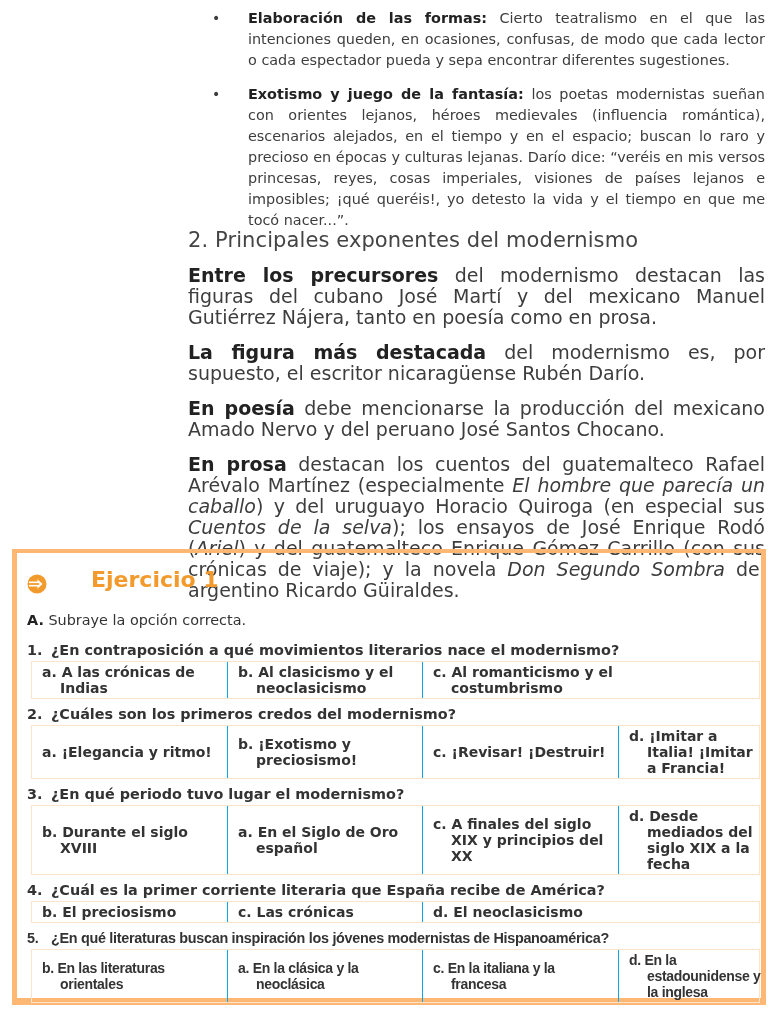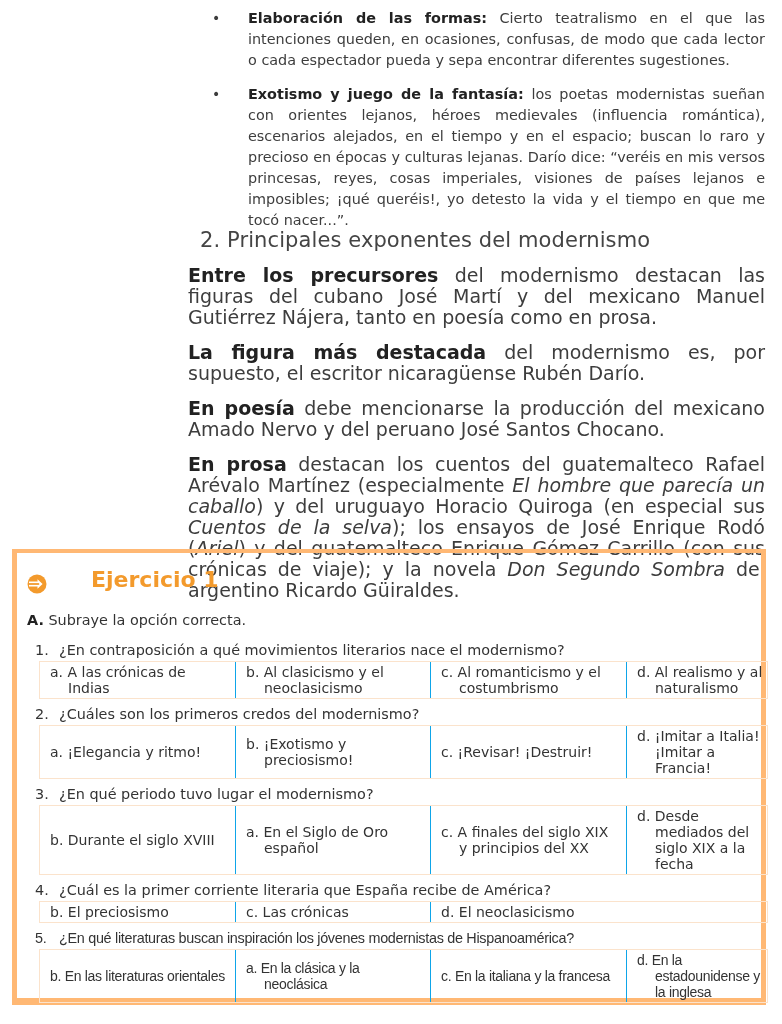--- a/index.html
+++ b/index.html
@@ -12,21 +12,21 @@
   .bullet {
     position: relative; padding-left: 60px; font-size: 14.4px; line-height: 21px;
     text-align: justify; margin-bottom: 13px; color: #3d3d3d;
   }
   .bullet .dot {
     position: absolute; left: 24px; top: 0; font-size: 14px;
   }
   b, .bold { font-weight: bold; color: #222; }
   .section-title {
     position: absolute; left: 188px; top: 228px;
-    font-size: 21px; color: #444; letter-spacing: 0.1px; margin-left: 12px;
+    font-size: 21px; color: #444; letter-spacing: 0.1px;
   }
   .para { margin: 0 0 14px 0; }
   .paras { position: absolute; left: 188px; top: 265px; width: 577px; font-size: 19px; line-height: 21px; text-align: justify; color: #3d3d3d; }
   i { font-style: italic; }
 
   
   .exercise {
     position: absolute; left: 12px; top: 549px; width: 754px; height: 456px;
     border-top: 4px solid #ffb874;
     border-right: 5px solid #ffb874;
@@ -34,21 +34,21 @@
     border-bottom: 7px solid #ffb874;
     box-sizing: border-box;
   }
   .ex-header { position: absolute; left: 10px; top: 16px; height: 30px; display:flex; align-items:center; }
   .ex-icon { width: 20px; height: 20px; }
   .ex-title {
     position: absolute; left: 64px; top: -2px; font-size: 22px; font-weight: bold;
     color: #f39a2c; white-space: nowrap;
   }
   .ex-instr { position: absolute; left: 10px; top: 59px; font-size: 14.4px; color: #333; }
-  .questions { position: absolute; left: 18px; top: 87px; width: 735px; }
+  .questions { position: absolute; left: 10px; top: 87px; width: 735px; font-weight: bold; }
   .q-text { font-size: 14.4px; line-height: 20px; color: #333; margin: 0 0 1px 0; white-space: nowrap; }
   .q-text .num { display:inline-block; width: 24px; }
   .opts {
     display: grid; grid-template-columns: 196px 195px 196px 148px;
     border: 1px solid #fbe3cc; margin: 0 0 5px 4px; width: 727px;
   }
   .opt {
     border-right: 1px solid #0ea5e9; padding: 2px 6px 2px 10px;
     font-size: 14px; line-height: 16px; color: #333;
     display: flex; align-items: center;
@@ -98,23 +98,20 @@
         <div class="q-text"><span class="num">1.</span><span>¿En contraposición a qué movimientos literarios nace el modernismo?</span></div>
         <div class="opts">
           <div class="opt">
             <span class="hang">a. A las crónicas de Indias</span>
           </div>
           <div class="opt">
             <span class="hang">b. Al clasicismo y el neoclasicismo</span>
           </div>
           <div class="opt">
             <span class="hang">c. Al romanticismo y el costumbrismo</span>
-          </div>
-          <div class="opt">
-            <span class="hang">d. Al realismo y al naturalismo</span>
           </div>
         </div>
       </div>
       <div>
         <div class="q-text"><span class="num">2.</span><span>¿Cuáles son los primeros credos del modernismo?</span></div>
         <div class="opts">
           <div class="opt">
             <span class="hang">a. ¡Elegancia y ritmo!</span>
           </div>
           <div class="opt">

